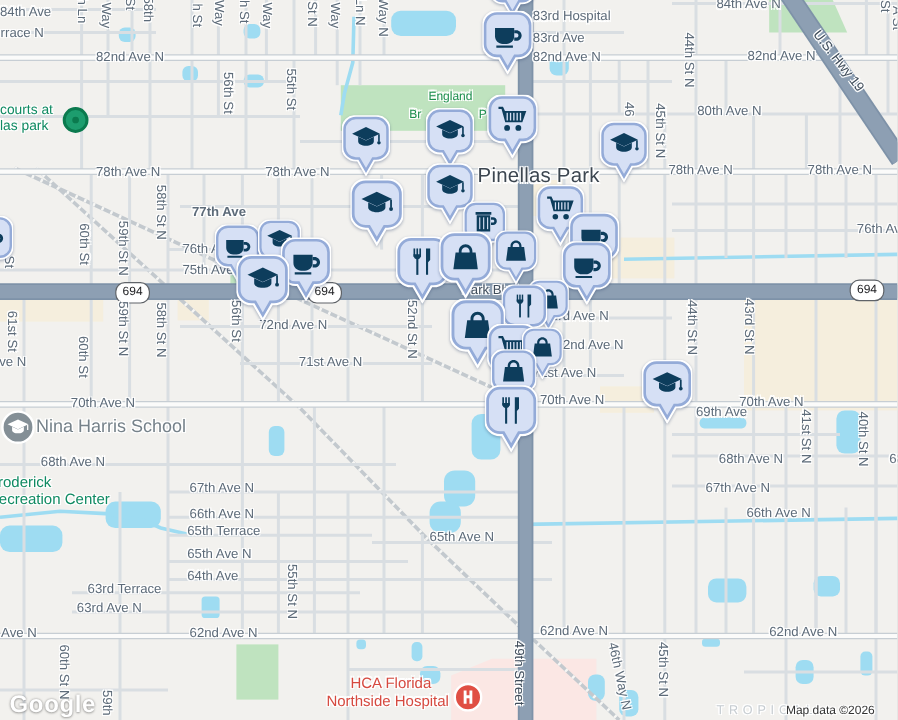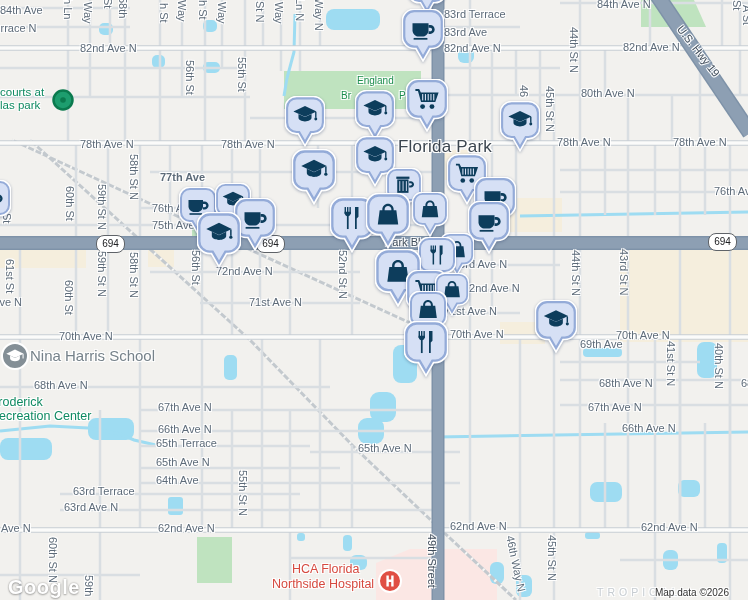--- a/index.html
+++ b/index.html
@@ -209,21 +209,21 @@
       <line x1="0" y1="243" x2="748" y2="243" stroke="#8d9fb3" stroke-width="11"></line>
       <line x1="438" y1="0" x2="438" y2="600" stroke="#7e92a8" stroke-width="13"></line>
       <line x1="438" y1="0" x2="438" y2="600" stroke="#8d9fb3" stroke-width="10"></line>
     </g>
   </svg>
 
   <div id="labels">
       <div class="lbl st" style="left: 0px; top: 4px;">84th Ave</div>
       <div class="lbl st" style="left: -36px; top: 22px;">83rd Terrace N</div>
       <div class="lbl st" style="left: 597px; top: -2px;">84th Ave N</div>
-      <div class="lbl st" style="left: 444px; top: 8px;">83rd Terrace</div>
+      <div class="lbl st" style="left: 444px; top: 8px;">83rd Hospital</div>
       <div class="lbl st" style="left: 444px; top: 26px;">83rd Ave</div>
       <div class="lbl st" style="left: 80px; top: 42px;">82nd Ave N</div>
       <div class="lbl st" style="left: 444px; top: 42px;">82nd Ave N</div>
       <div class="lbl st" style="left: 623px; top: 41px;">82nd Ave N</div>
       <div class="lbl st" style="left: 581px; top: 87px;">80th Ave N</div>
       <div class="lbl st" style="left: 80px; top: 138px;">78th Ave N</div>
       <div class="lbl st" style="left: 221px; top: 138px;">78th Ave N</div>
       <div class="lbl st" style="left: 557px; top: 136px;">78th Ave N</div>
       <div class="lbl st" style="left: 673px; top: 136px;">78th Ave N</div>
       <div class="lbl st" style="left: 160px; top: 171px; font-weight: bold;">77th Ave</div>
@@ -288,21 +288,21 @@
       <div class="lbl st v" style="left: 337px; top: 250px;">52nd St N</div>
       <div class="lbl st v" style="left: 570px; top: 250px;">44th St N</div>
       <div class="lbl st v" style="left: 618px; top: 249px;">43rd St N</div>
       <div class="lbl st v" style="left: 665px; top: 341px;">41st St N</div>
       <div class="lbl st v" style="left: 713px; top: 343px;">40th St N</div>
       <div class="lbl st v" style="left: 237px; top: 470px;">55th St N</div>
       <div class="lbl st v" style="left: 47px; top: 537px;">60th St N</div>
       <div class="lbl st v" style="left: 83px; top: 575px;">59th</div>
       <div class="lbl st v" style="left: 510px; top: 535px; transform: rotate(-12deg);">46th Way N</div>
       <div class="lbl st v" style="left: 546px; top: 535px;">45th St N</div>
-      <div class="lbl city" style="left: 398px; top: 137px;">Florida Park</div>
+      <div class="lbl city" style="left: 398px; top: 137px;">Pinellas Park</div>
       <div class="lbl park" style="left: 357px; top: 75px;">England</div>
       <div class="lbl park" style="left: 341px; top: 90px;">Br</div>
       <div class="lbl park" style="left: 399px; top: 90px;">P</div>
       <div class="lbl poi-green" style="left: 0px; top: 86px;">courts at</div>
       <div class="lbl poi-green" style="left: 0px; top: 99px;">las park</div>
       <div class="lbl poi-gray" style="left: 30px; top: 347px;">Nina Harris School</div>
       <div class="lbl poi-teal" style="left: -10px; top: 395px;">Broderick</div>
       <div class="lbl poi-teal" style="left: -10px; top: 409px;">Recreation Center</div>
       <div class="lbl hospital" style="left: 292px; top: 562px;">HCA Florida</div>
       <div class="lbl hospital" style="left: 272px; top: 577px;">Northside Hospital</div>

